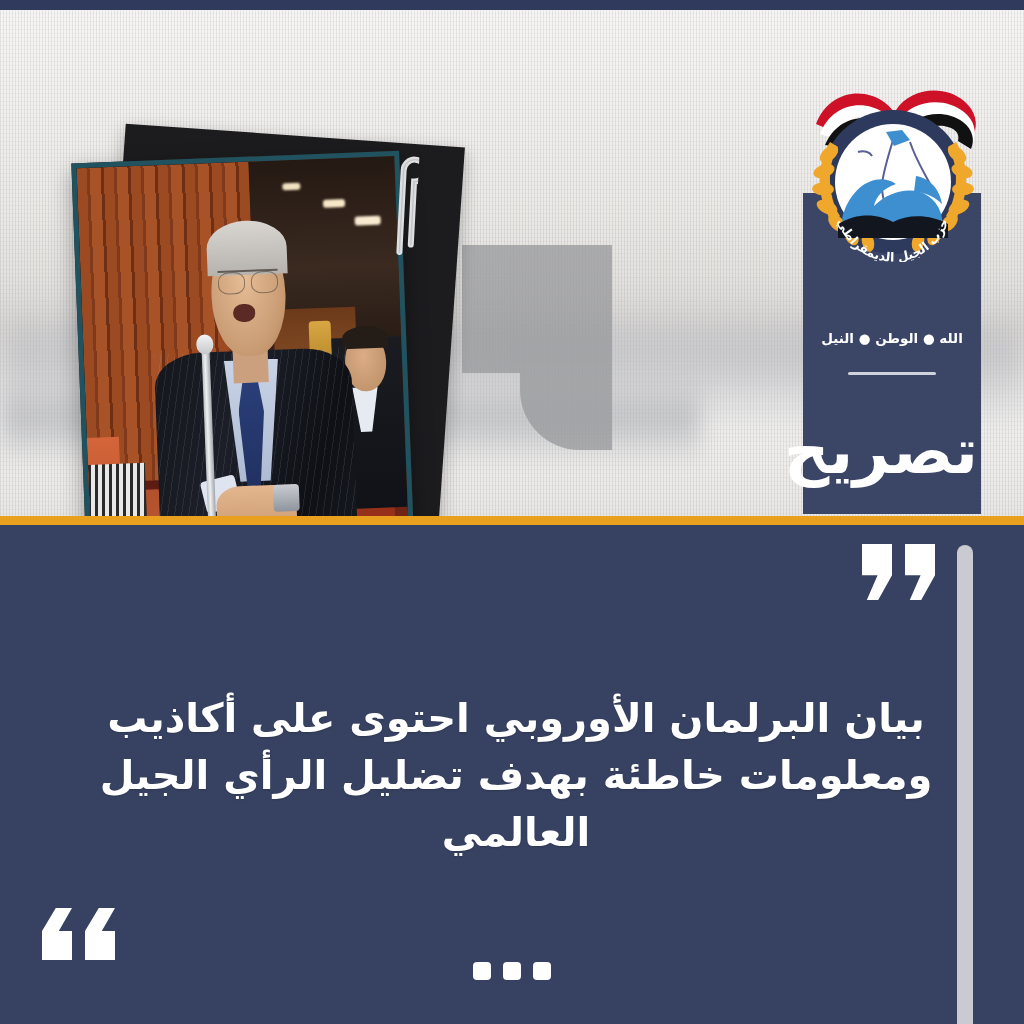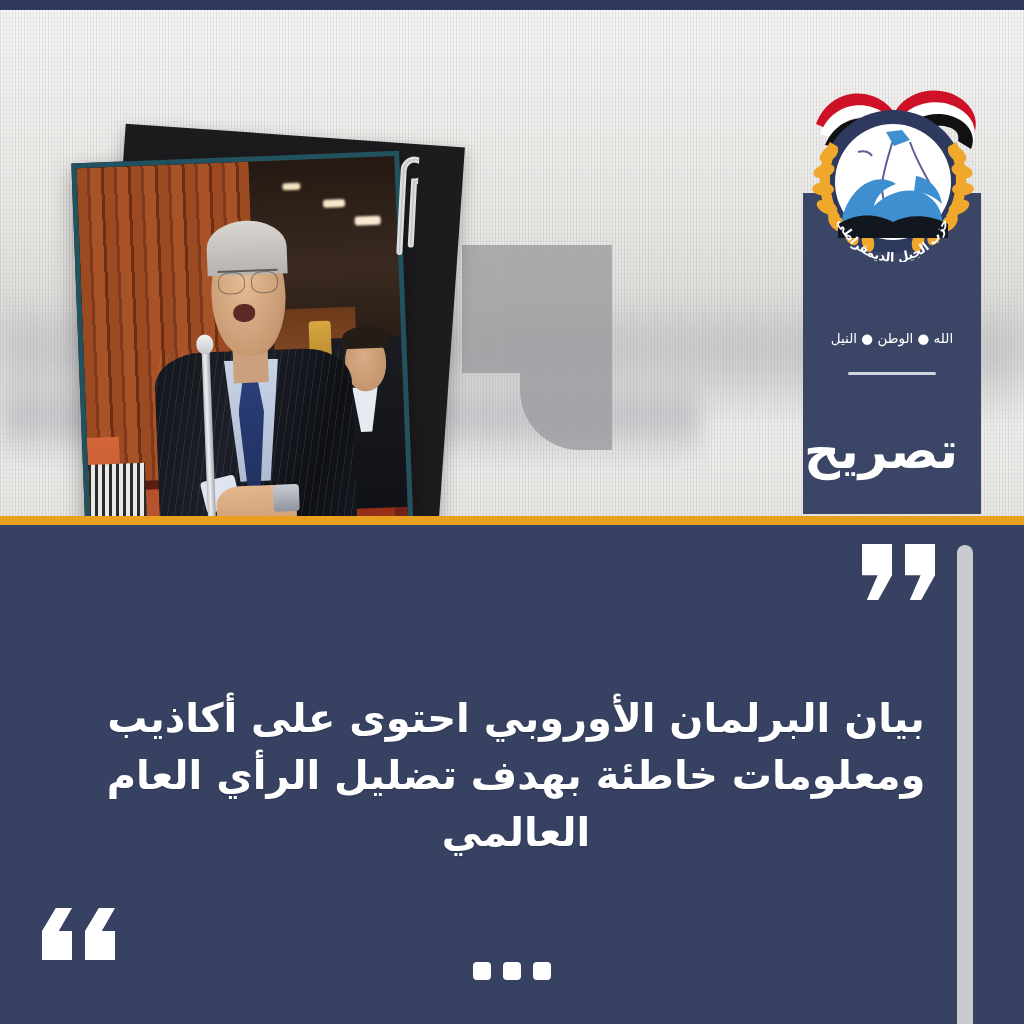--- a/index.html
+++ b/index.html
@@ -214,30 +214,30 @@
   
   .logo-col{
     position:absolute;left:803px;top:193px;width:178px;height:321px;
     background:#3b4566;
   }
   .logo-badge{
     position:absolute;left:798px;top:72px;width:190px;height:190px;
   }
   .motto{
     position:absolute;left:803px;top:330px;width:178px;
-    text-align:center;color:#ffffff;font-size:13.5px;font-weight:normal;
+    text-align:center;color:#ffffff;font-size:13.5px;font-weight:bold;
     letter-spacing:.4px;
   }
   .motto-rule{
     position:absolute;left:848px;top:372px;width:88px;height:3px;background:#cfd3dc;border-radius:2px;
   }
   .tasreeh{
     position:absolute;left:803px;top:396px;width:156px;height:110px;
     display:flex;align-items:center;justify-content:center;
-    color:#ffffff;font-size:50px;font-weight:bold;line-height:1;
+    color:#ffffff;font-size:63px;font-weight:bold;line-height:1;
   }
 
   
   .qmark{
     position:absolute;display:flex;gap:13px;
   }
   .qmark span{display:block;width:30px;height:56px;background:#ffffff;}
   .q-close{left:862px;top:544px;}
   .q-close span{clip-path:polygon(0 0,100% 0,100% 56%,54% 100%,16% 100%,52% 56%,0 56%);}
   .q-open{left:42px;top:908px;}
@@ -401,21 +401,21 @@
     <span></span>
     <span></span>
   </div>
   <div class="gray-rail"></div>
 
   <div class="qmark q-open">
     <span></span>
     <span></span>
   </div>
 
-  <div class="headline">بيان البرلمان الأوروبي احتوى على أكاذيب ومعلومات خاطئة بهدف تضليل الرأي العام العالمي</div>
+  <div class="headline">بيان البرلمان الأوروبي احتوى على أكاذيب ومعلومات خاطئة بهدف تضليل الرأي الجيل العالمي</div>
 
   <div class="dots">
     <i></i>
     <i></i>
     <i></i>
   </div>
 
 </div>
 
 </body></html>

